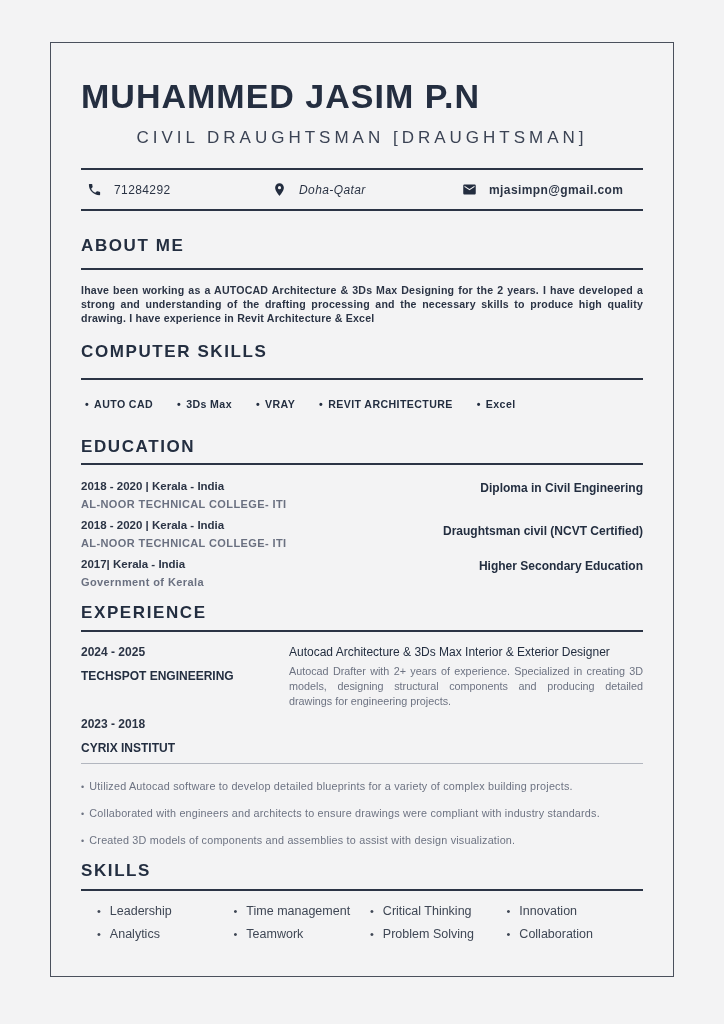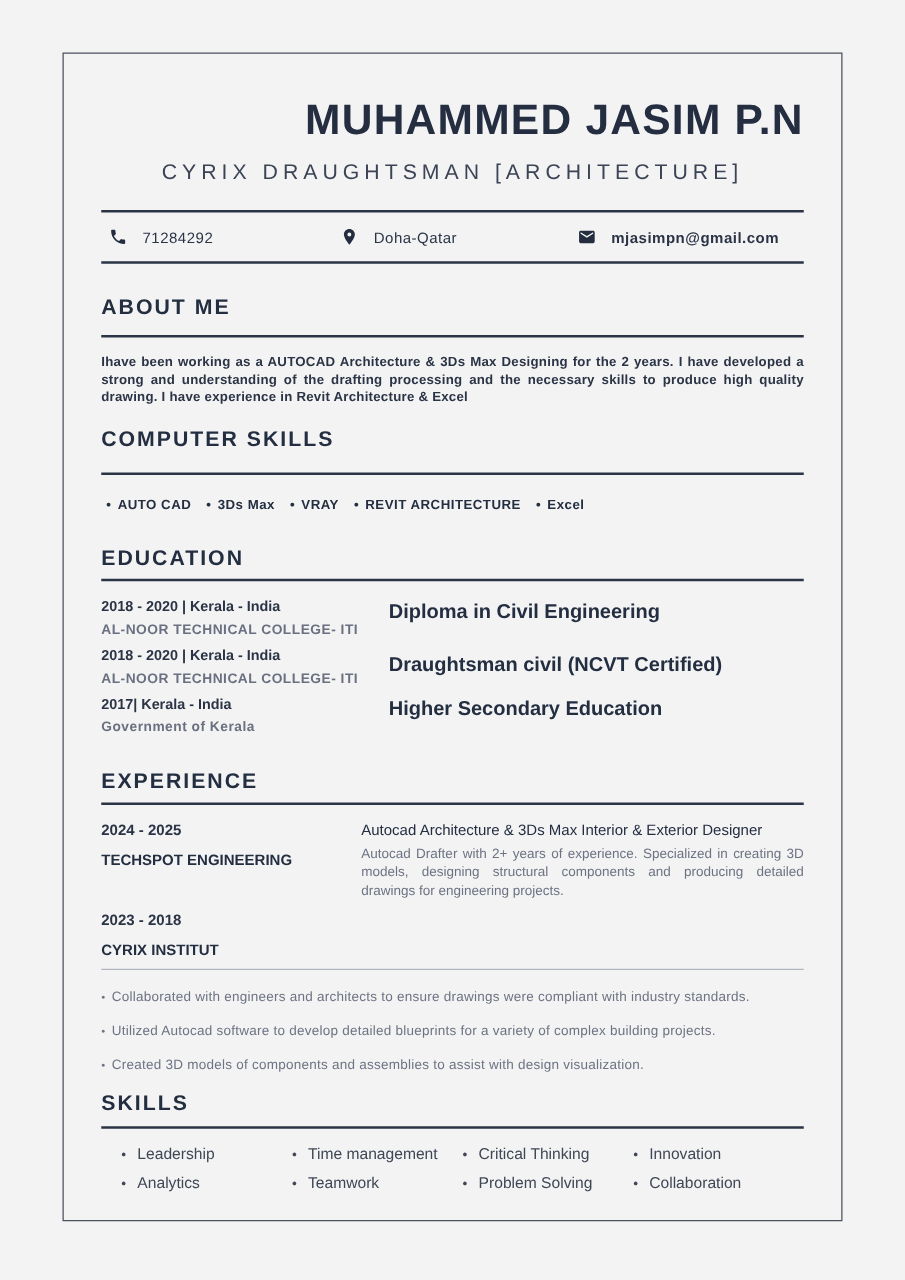--- a/index.html
+++ b/index.html
@@ -15,21 +15,21 @@
     left: 50px; top: 42px;
     width: 624px; height: 935px;
     border: 1px solid #4a505c;
     background: #f3f3f4;
     padding: 0 30px;
   }
 
   
   .name {
     margin-top: 34px;
-    text-align: right;
+    text-align: left;
     font-size: 34px;
     font-weight: 700;
     letter-spacing: 1px;
     color: #242e40;
   }
   .subtitle {
     margin-top: 12px;
     text-align: center;
     font-size: 17px;
     font-weight: 400;
@@ -41,21 +41,21 @@
   .contact-bar {
     margin-top: 20px;
     border-top: 2px solid #2b3445;
     border-bottom: 2px solid #2b3445;
     padding: 12px 6px;
     display: flex;
     align-items: center;
   }
   .contact-item { display: flex; align-items: center; gap: 12px; }
   .contact-item.phone    { width: 185px; }
-  .contact-item.location { width: 190px; }
+  .contact-item.location { width: 190px; font-style: italic; }
   .contact-item.email    { flex: 1; font-weight: bold; }
   .contact-icon { width: 15px; height: 15px; flex: 0 0 auto; }
   .contact-icon svg { width: 15px; height: 15px; fill: #232d3f; display: block; }
   .contact-text { font-size: 12px; letter-spacing: 0.4px; color: #2b3445; }
 
   
   .section-heading {
     font-size: 17px;
     font-weight: 700;
     letter-spacing: 1.6px;
@@ -76,21 +76,21 @@
     text-align: justify;
     color: #2b3445;
   }
 
   
   .sec-cskills { margin-top: 17px; }
   .sec-cskills .rule { margin-top: 16px; }
   .cskills-list {
     margin-top: 18px;
     display: flex;
-    gap: 12px;
+    gap: 24px;
     padding-left: 4px;
   }
   .cskill {
     font-size: 10.6px;
     font-weight: 700;
     letter-spacing: 0.4px;
     color: #232e40;
   }
   .cskill::before { content: "•"; margin-right: 5px; }
 
@@ -100,25 +100,25 @@
   .edu-rows { margin-top: 15px; }
   .edu-row { display: grid; grid-template-columns: 230px 1fr; margin-bottom: 9px; }
   .edu-period { font-size: 11.5px; font-weight: 700; color: #2b3445; }
   .edu-inst {
     margin-top: 6px;
     font-size: 11px;
     font-weight: 700;
     letter-spacing: 0.4px;
     color: #6a7080;
   }
-  .edu-degree { font-size: 16px; font-weight: 700; color: #232e40; padding-top: 1px; }
+  .edu-degree { font-size: 12px; font-weight: 700; color: #232e40; padding-top: 1px; text-align: right; }
   .edu-row:nth-child(2) .edu-degree { padding-top: 5px; }
 
   
-  .sec-exp { margin-top: 27px; }
+  .sec-exp { margin-top: 15px; }
   .sec-exp .rule { margin-top: 7px; }
   .exp-entries { margin-top: 13px; }
   .exp-entry { display: grid; grid-template-columns: 208px 1fr; margin-bottom: 8px; }
   .exp-period  { font-size: 12px; font-weight: 700; color: #2b3445; }
   .exp-company { margin-top: 10px; font-size: 12px; font-weight: 700; color: #232e40; }
   .exp-role    { font-size: 12px; font-weight: 400; color: #232e40; }
   .exp-desc {
     margin-top: 5px;
     font-size: 10.8px;
     line-height: 15px;
@@ -153,21 +153,21 @@
     gap: 9px;
   }
   .skill-item .dot { font-size: 11px; color: #3f4755; }
 </style>
 </head>
 <body>
 
 <div class="page-frame">
 
   <div class="name">MUHAMMED JASIM P.N</div>
-  <div class="subtitle">CYRIX DRAUGHTSMAN [ARCHITECTURE]</div>
+  <div class="subtitle">CIVIL DRAUGHTSMAN [DRAUGHTSMAN]</div>
 
   <div class="contact-bar">
     <div class="contact-item phone">
       <span class="contact-icon">
         <svg viewBox="0 0 24 24">
             <path d="M6.62 10.79c1.44 2.83 3.76 5.14 6.59 6.59l2.2-2.21c.27-.27.67-.36 1.02-.24 1.12.37 2.33.57 3.57.57.55 0 1 .45 1 1V20c0 .55-.45 1-1 1-9.39 0-17-7.61-17-17 0-.55.45-1 1-1h3.5c.55 0 1 .45 1 1 0 1.25.2 2.45.57 3.57.11.35.03.74-.25 1.02l-2.2 2.2z"></path>
           </svg>
       </span>
       <span class="contact-text">71284292</span>
     </div>
@@ -251,22 +251,22 @@
       </div>
       <div class="exp-entry">
         <div>
           <div class="exp-period">2023 - 2018</div>
           <div class="exp-company">CYRIX INSTITUT</div>
         </div>
       </div>
     </div>
     <div class="rule-soft exp-divider"></div>
     <div class="exp-highlights">
+      <div class="highlight">Utilized Autocad software to develop detailed blueprints for a variety of complex building projects.</div>
       <div class="highlight">Collaborated with engineers and architects to ensure drawings were compliant with industry standards.</div>
-      <div class="highlight">Utilized Autocad software to develop detailed blueprints for a variety of complex building projects.</div>
       <div class="highlight">Created 3D models of components and assemblies to assist with design visualization.</div>
     </div>
   </div>
 
   <div class="sec-skills">
     <div class="section-heading">SKILLS</div>
     <div class="rule"></div>
     <div class="skills-grid">
       <div class="skill-item">
           <span class="dot">•</span>

